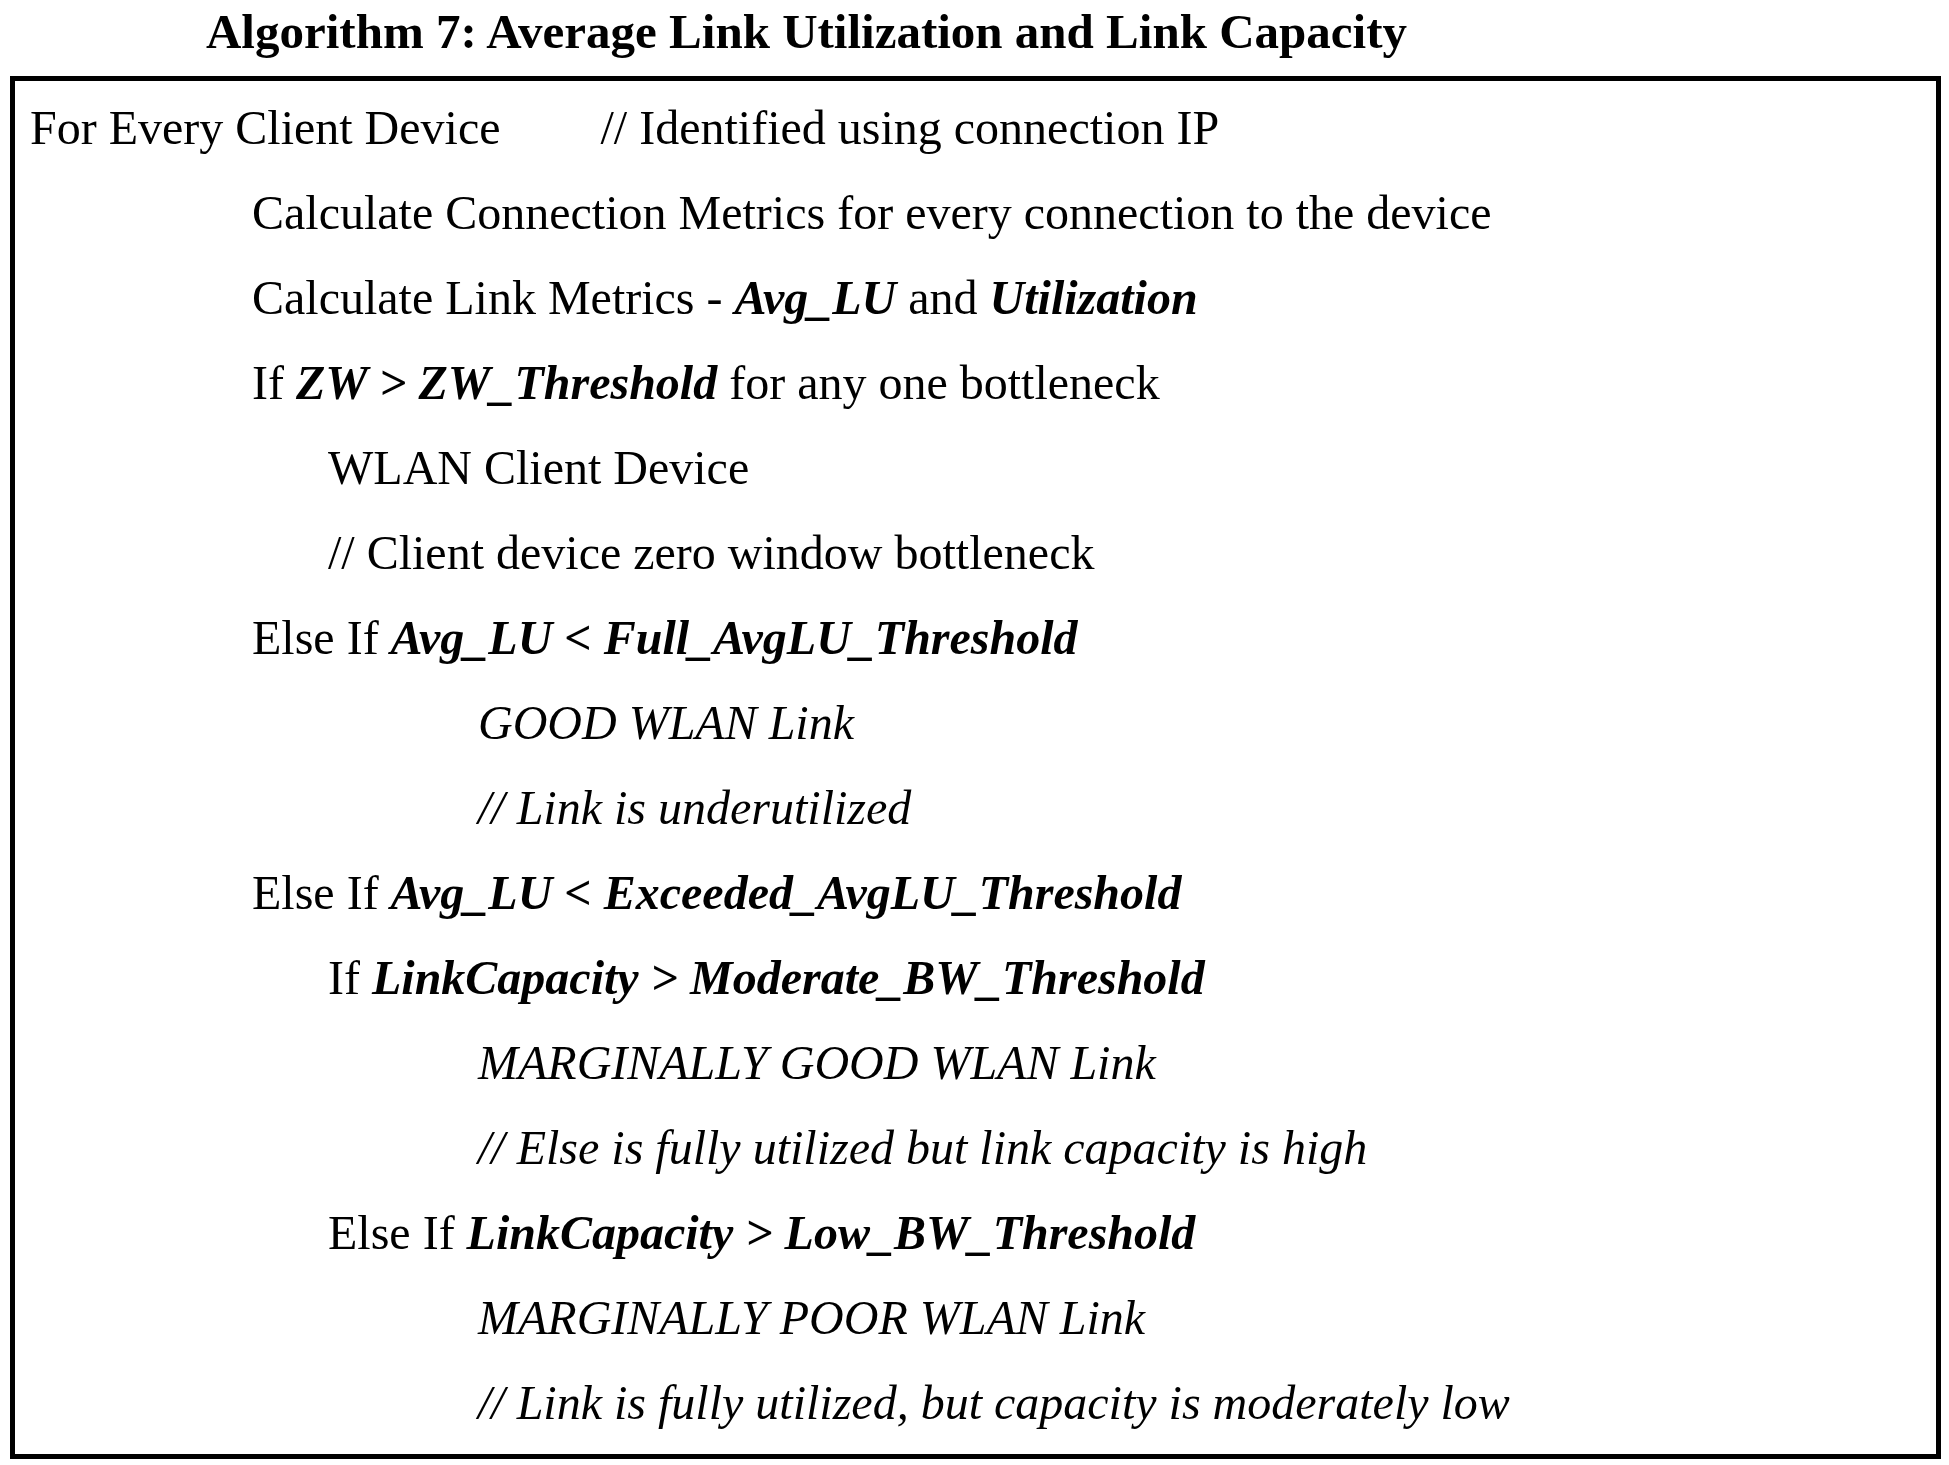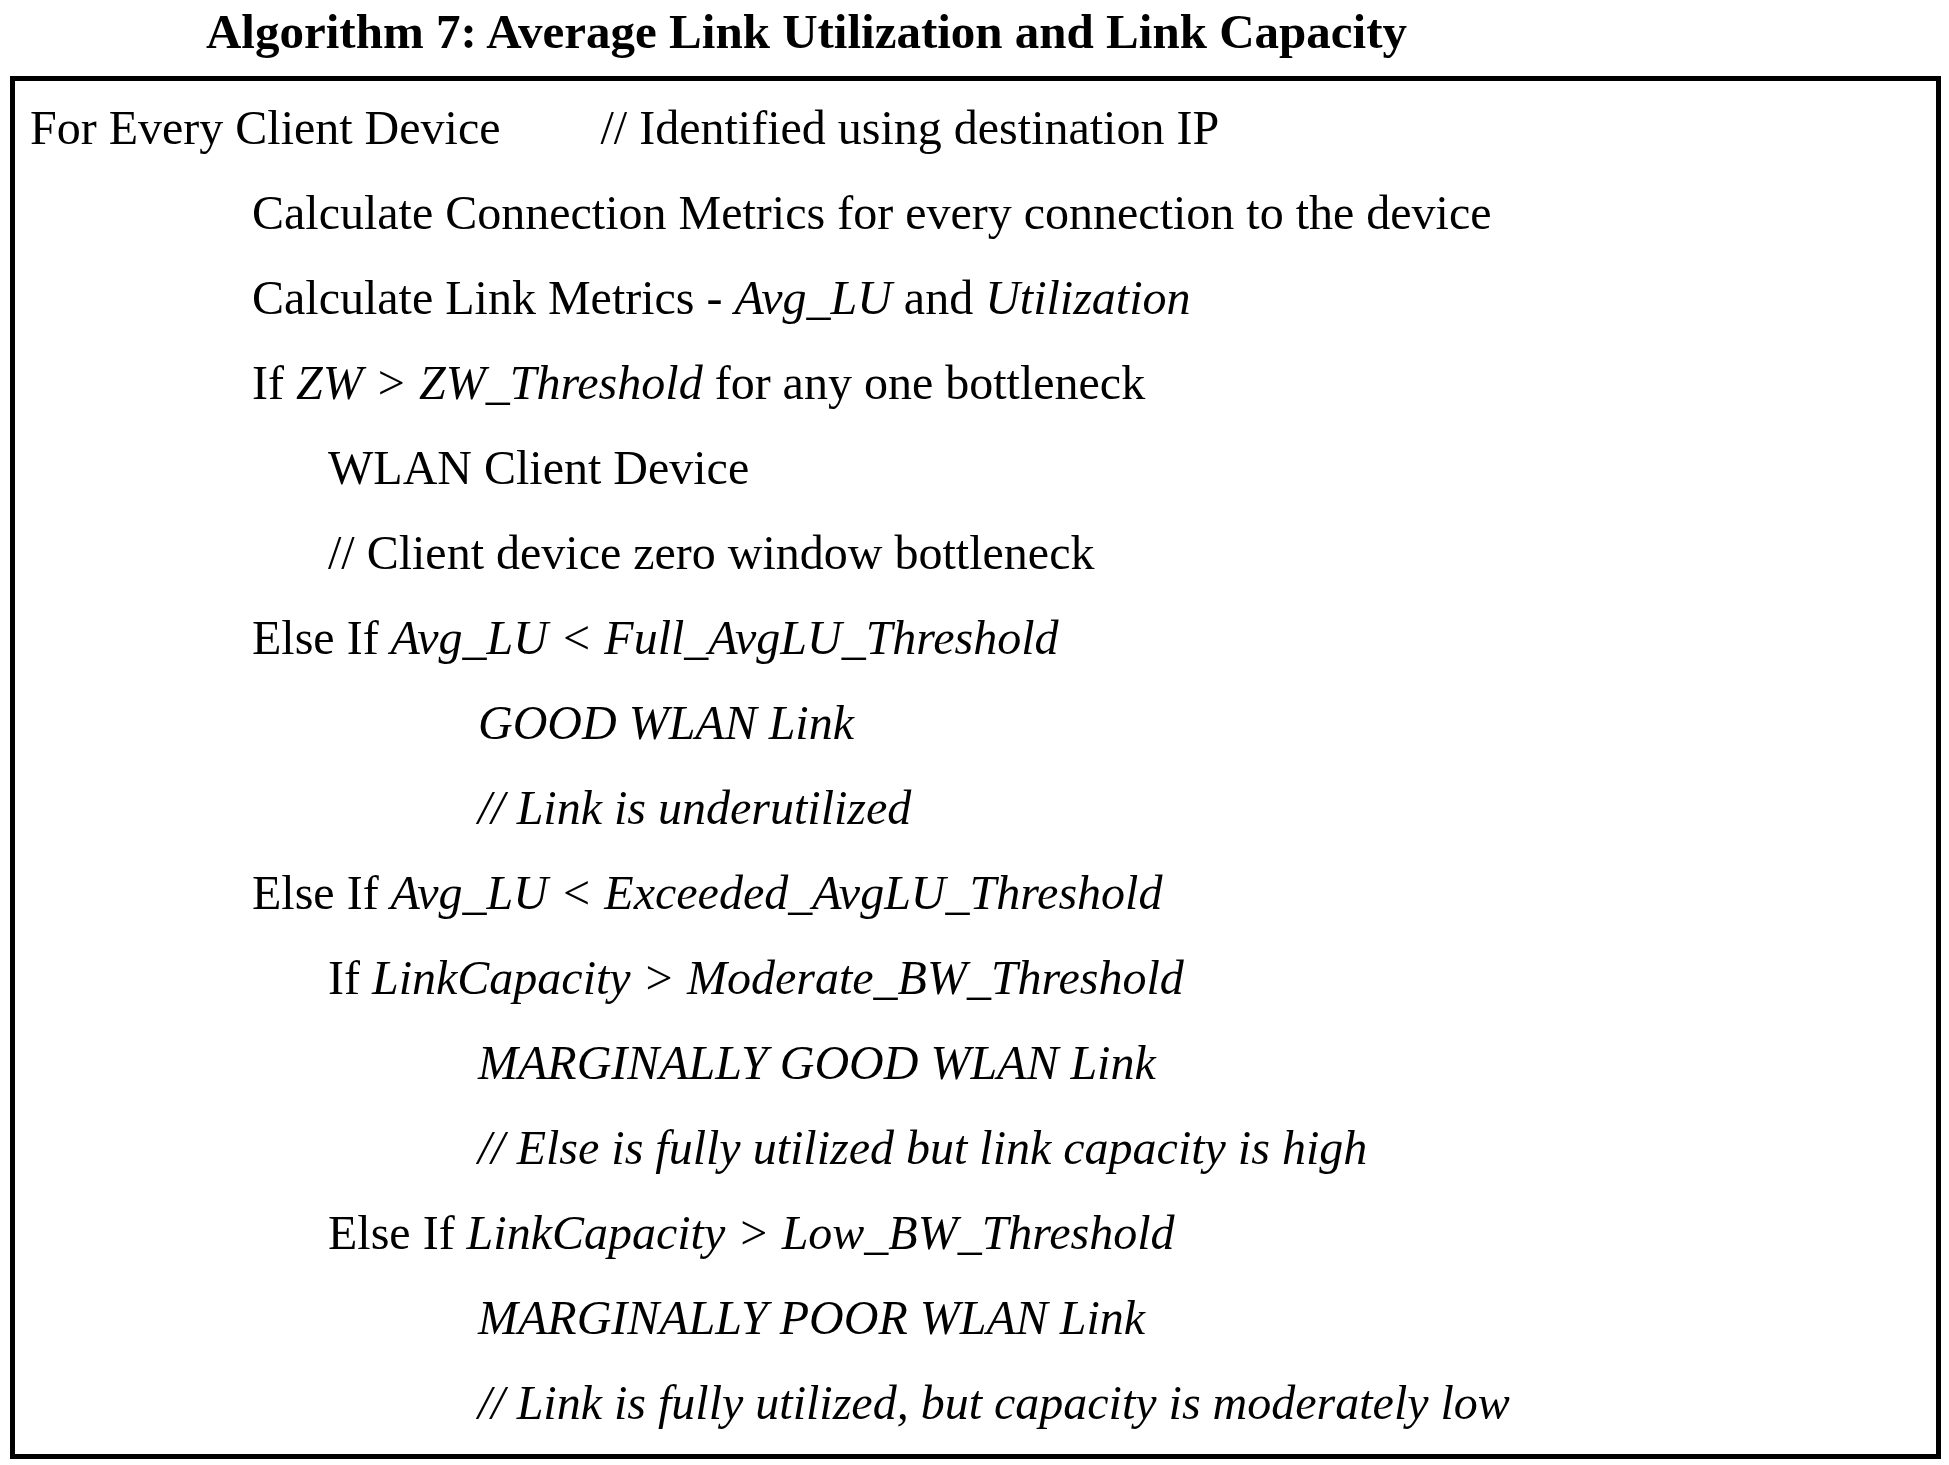--- a/index.html
+++ b/index.html
@@ -39,31 +39,31 @@
   }
   .code-line {
     font-size: 48px;
     line-height: 85px;
     white-space: pre;
   }
   .ind-0 { padding-left: 0; }
   .ind-1 { padding-left: 222px; }
   .ind-2 { padding-left: 298px; }
   .ind-3 { padding-left: 448px; font-style: italic; }
-  .var { font-style: italic; }
+  .var { font-style: italic; font-weight: bold; }
   .gapped { margin-left: 100px; }
 </style>
 </head>
 <body>
 
 <div class="figure-title">Algorithm 7: Average Link Utilization and Link Capacity</div>
 
 <div class="algo-box">
   <div>
-      <div class="code-line ind-0"><span>For Every Client Device</span><span class="gapped">// Identified using destination IP</span></div>
+      <div class="code-line ind-0"><span>For Every Client Device</span><span class="gapped">// Identified using connection IP</span></div>
       <div class="code-line ind-1"><span>Calculate Connection Metrics for every connection to the device</span></div>
       <div class="code-line ind-1"><span>Calculate Link Metrics - </span><span class="var">Avg_LU</span><span> and </span><span class="var">Utilization</span></div>
       <div class="code-line ind-1"><span>If </span><span class="var">ZW &gt; ZW_Threshold</span><span> for any one bottleneck</span></div>
       <div class="code-line ind-2"><span>WLAN Client Device</span></div>
       <div class="code-line ind-2"><span>// Client device zero window bottleneck</span></div>
       <div class="code-line ind-1"><span>Else If </span><span class="var">Avg_LU &lt; Full_AvgLU_Threshold</span></div>
       <div class="code-line ind-3"><span>GOOD WLAN Link</span></div>
       <div class="code-line ind-3"><span>// Link is underutilized</span></div>
       <div class="code-line ind-1"><span>Else If </span><span class="var">Avg_LU &lt; Exceeded_AvgLU_Threshold</span></div>
       <div class="code-line ind-2"><span>If </span><span class="var">LinkCapacity &gt; Moderate_BW_Threshold</span></div>

